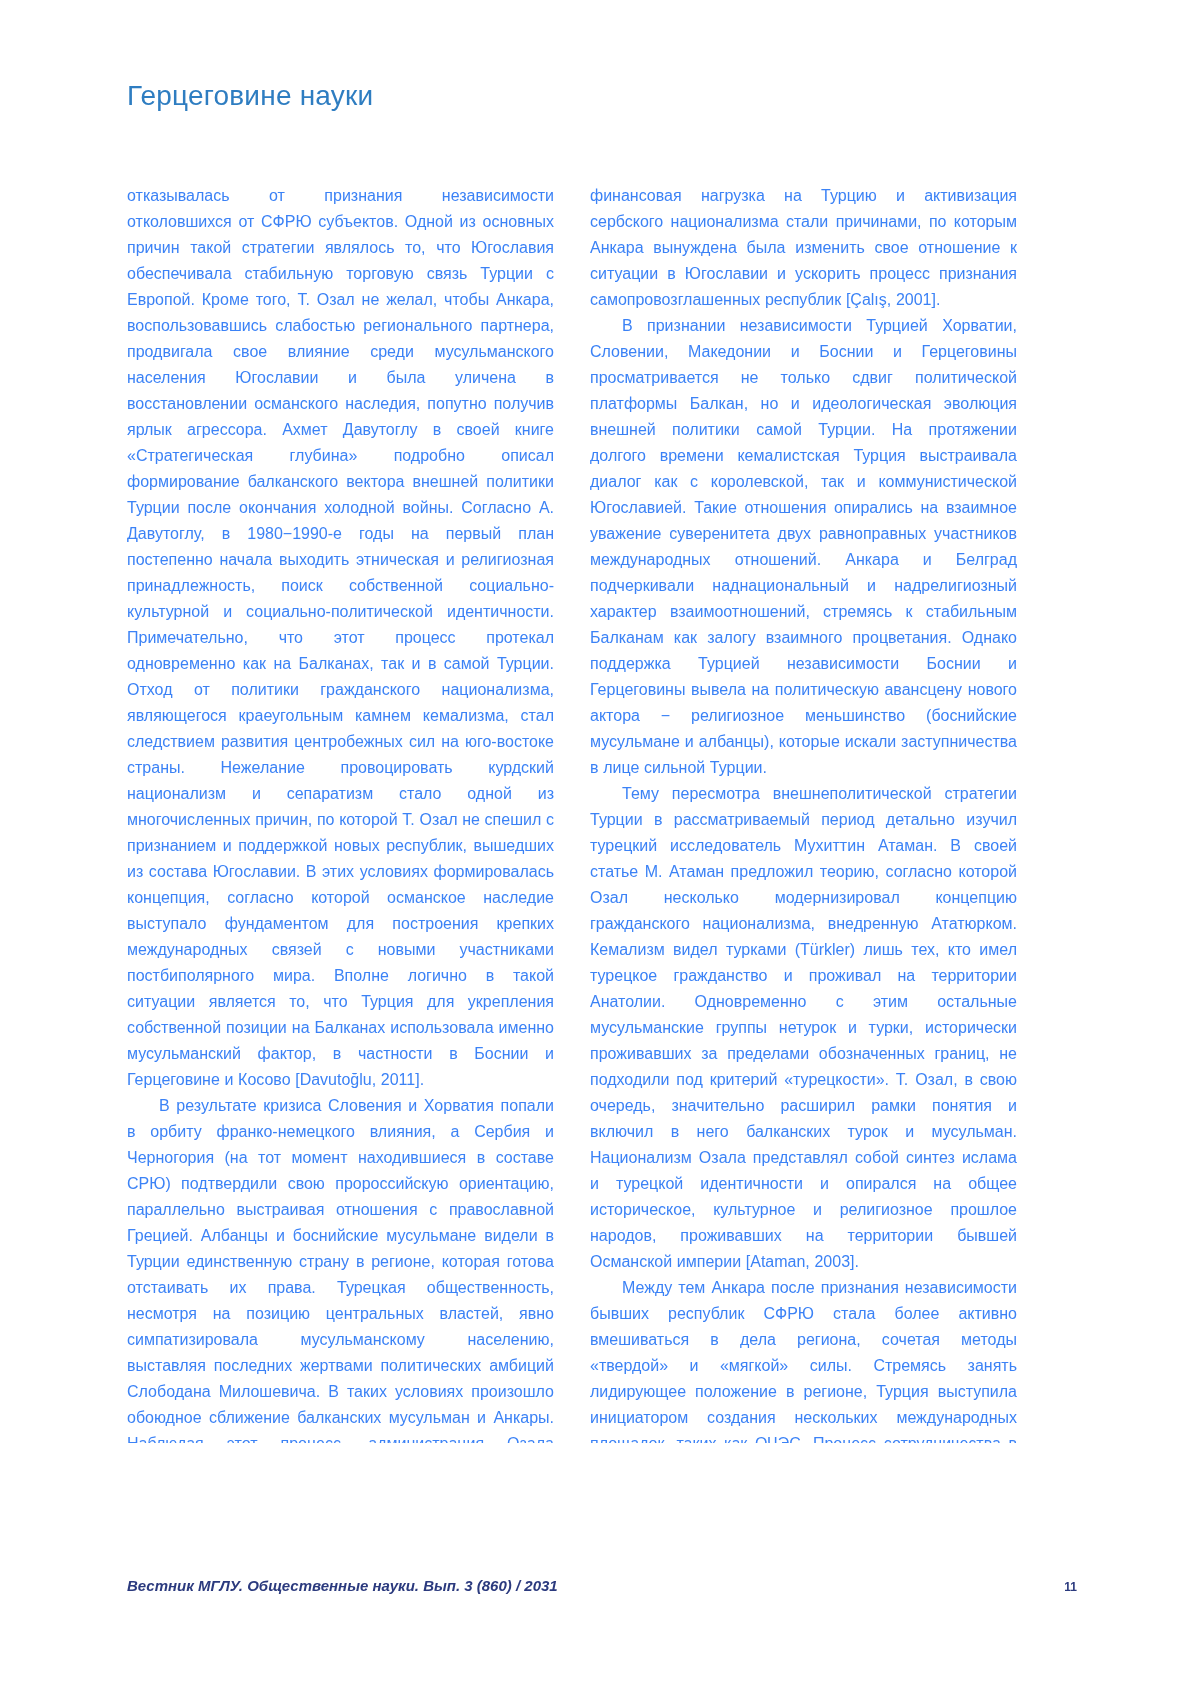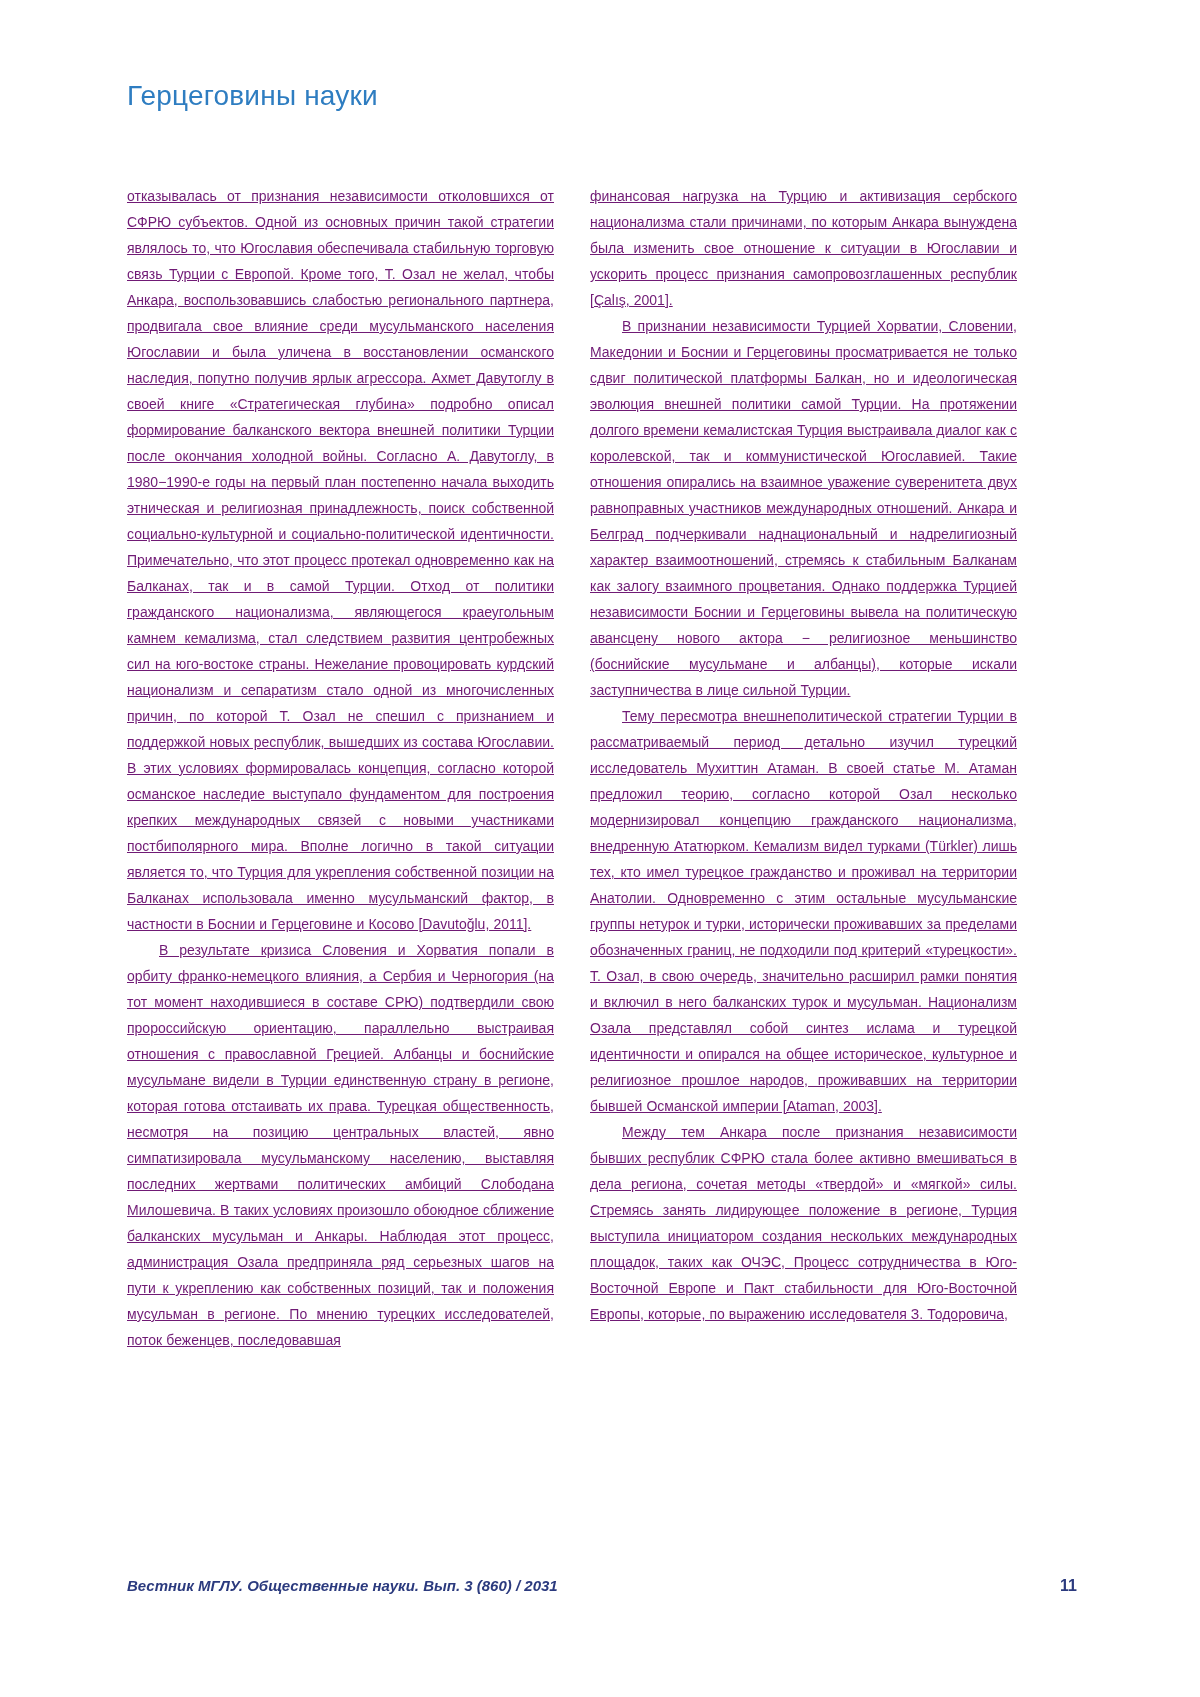--- a/index.html
+++ b/index.html
@@ -35,60 +35,59 @@
     display: flex;
     gap: 36px;
   }
   .column {
     width: 427px;
     height: 1260px;
     overflow: hidden;
   }
   .para {
     margin: 0;
-    font-size: 14px;
+    font-size: 16px;
     line-height: 26px;
     text-align: justify;
-    color: #701a75;
+    color: #3b82f6;
     hyphens: auto;
     -webkit-hyphens: auto;
     word-spacing: 0.2px;
-    text-decoration: underline;
   }
   .para.indent {
     text-indent: 32px;
   }
   .footer {
     position: absolute;
     left: 127px;
     top: 1577px;
     width: 950px;
     display: flex;
     justify-content: space-between;
     align-items: baseline;
   }
   .journal-ref {
     font-size: 15px;
     font-style: italic;
     font-weight: bold;
     color: #2b3a7e;
   }
   .page-number {
-    font-size: 16px;
+    font-size: 12px;
     font-weight: bold;
     font-style: normal;
     color: #2b3a7e;
   }
 </style>
 </head>
 <body>
 
 <div class="page">
 
-  <h1 class="section-title">Герцеговины науки</h1>
+  <h1 class="section-title">Герцеговине науки</h1>
 
   <div class="content">
 
     <div class="column">
       <p class="para">отказывалась от признания независимости отколовшихся от СФРЮ субъектов. Одной из основных причин такой стратегии являлось то, что Югославия обеспечивала стабильную торговую связь Турции с Европой. Кроме того, Т. Озал не желал, чтобы Анкара, воспользовавшись слабостью регионального партнера, продвигала свое влияние среди мусульманского населения Югославии и была уличена в восстановлении османского наследия, попутно получив ярлык агрессора. Ахмет Давутоглу в своей книге «Стратегическая глубина» подробно описал формирование балканского вектора внешней политики Турции после окончания холодной войны. Согласно А. Давутоглу, в 1980−1990-е годы на первый план постепенно начала выходить этническая и религиозная принадлежность, поиск собственной социально-культурной и социально-политической идентичности. Примечательно, что этот процесс протекал одновременно как на Балканах, так и в самой Турции. Отход от политики гражданского национализма, являющегося краеугольным камнем кемализма, стал следствием развития центробежных сил на юго-востоке страны. Нежелание провоцировать курдский национализм и сепаратизм стало одной из многочисленных причин, по которой Т. Озал не спешил с признанием и поддержкой новых республик, вышедших из состава Югославии. В этих условиях формировалась концепция, согласно которой османское наследие выступало фундаментом для построения крепких международных связей с новыми участниками постбиполярного мира. Вполне логично в такой ситуации является то, что Турция для укрепления собственной позиции на Балканах использовала именно мусульманский фактор, в частности в Боснии и Герцеговине и Косово [Davutoğlu, 2011].</p>
       <p class="para indent">В результате кризиса Словения и Хорватия попали в орбиту франко-немецкого влияния, а Сербия и Черногория (на тот момент находившиеся в составе СРЮ) подтвердили свою пророссийскую ориентацию, параллельно выстраивая отношения с православной Грецией. Албанцы и боснийские мусульмане видели в Турции единственную страну в регионе, которая готова отстаивать их права. Турецкая общественность, несмотря на позицию центральных властей, явно симпатизировала мусульманскому населению, выставляя последних жертвами политических амбиций Слободана Милошевича. В таких условиях произошло обоюдное сближение балканских мусульман и Анкары. Наблюдая этот процесс, администрация Озала предприняла ряд серьезных шагов на пути к укреплению как собственных позиций, так и положения мусульман в регионе. По мнению турецких исследователей, поток беженцев, последовавшая</p>
     </div>
 
     <div class="column">
       <p class="para">финансовая нагрузка на Турцию и активизация сербского национализма стали причинами, по которым Анкара вынуждена была изменить свое отношение к ситуации в Югославии и ускорить процесс признания самопровозглашенных республик [Çalış, 2001].</p>

